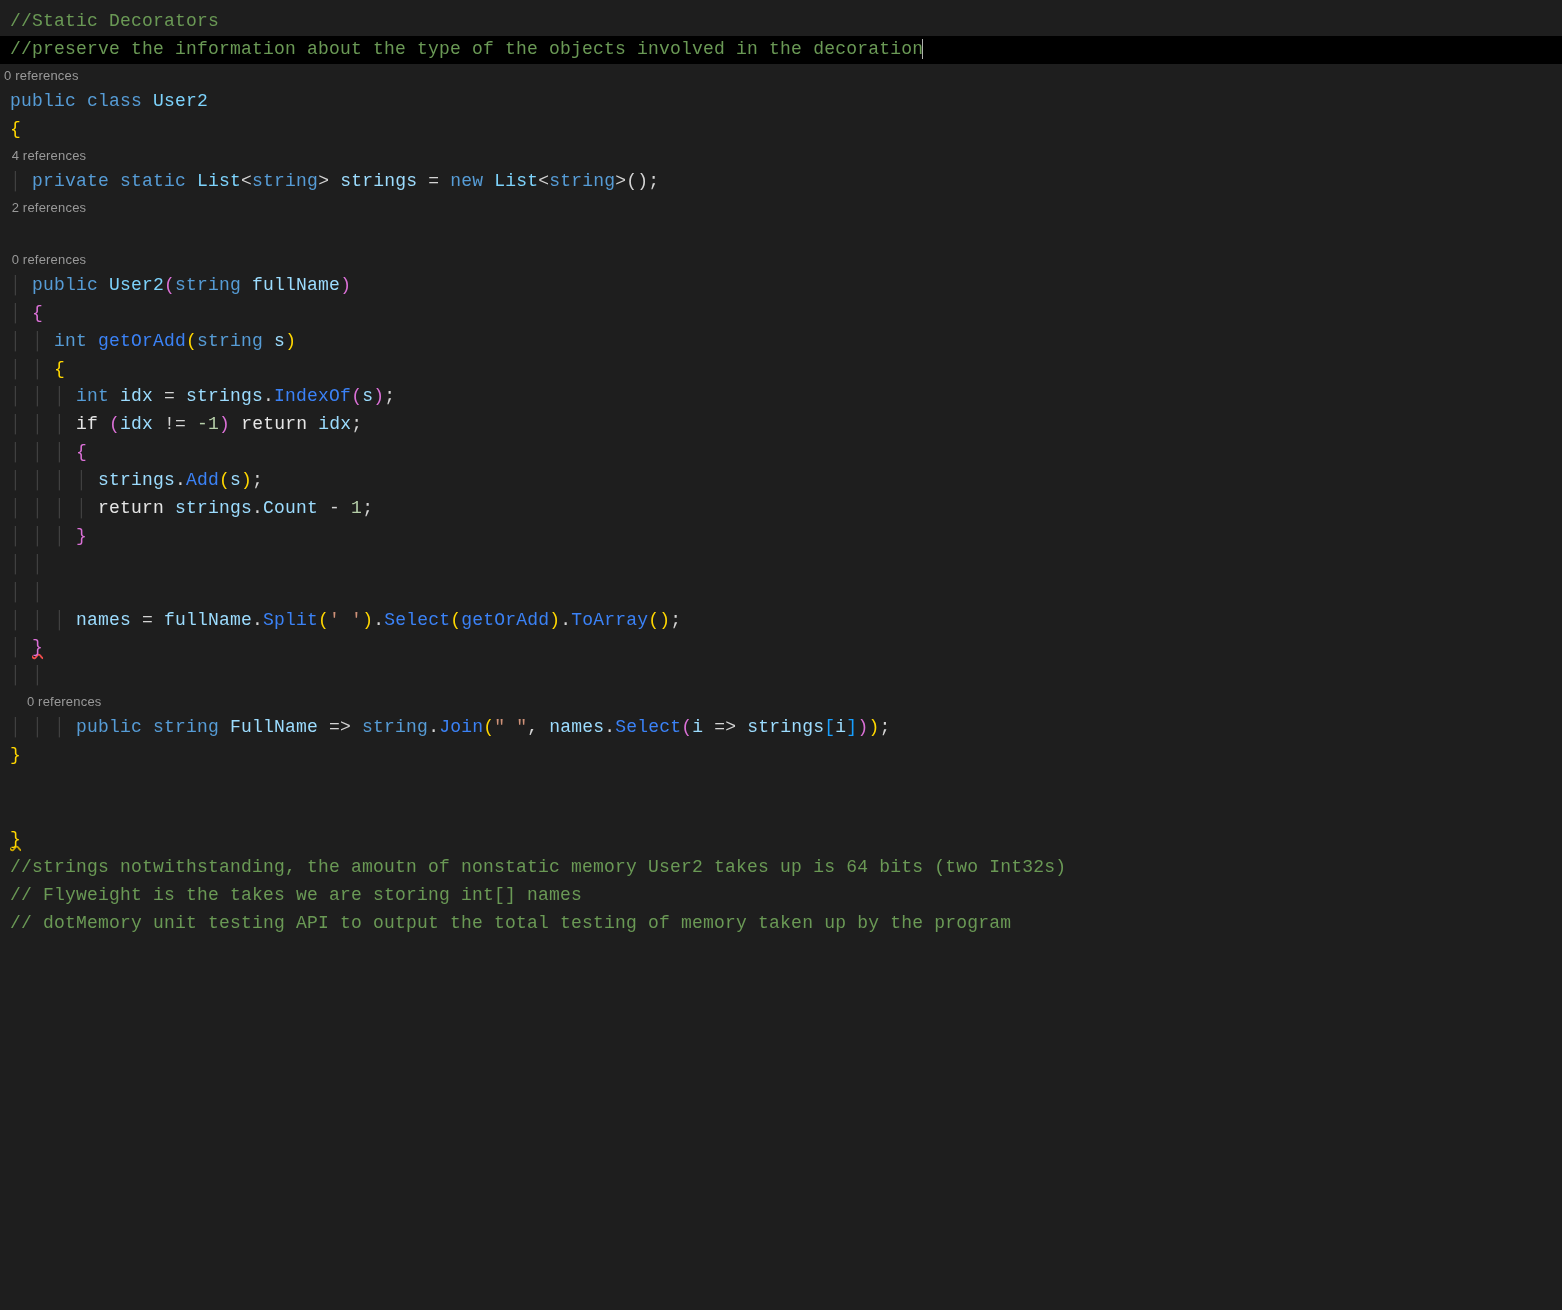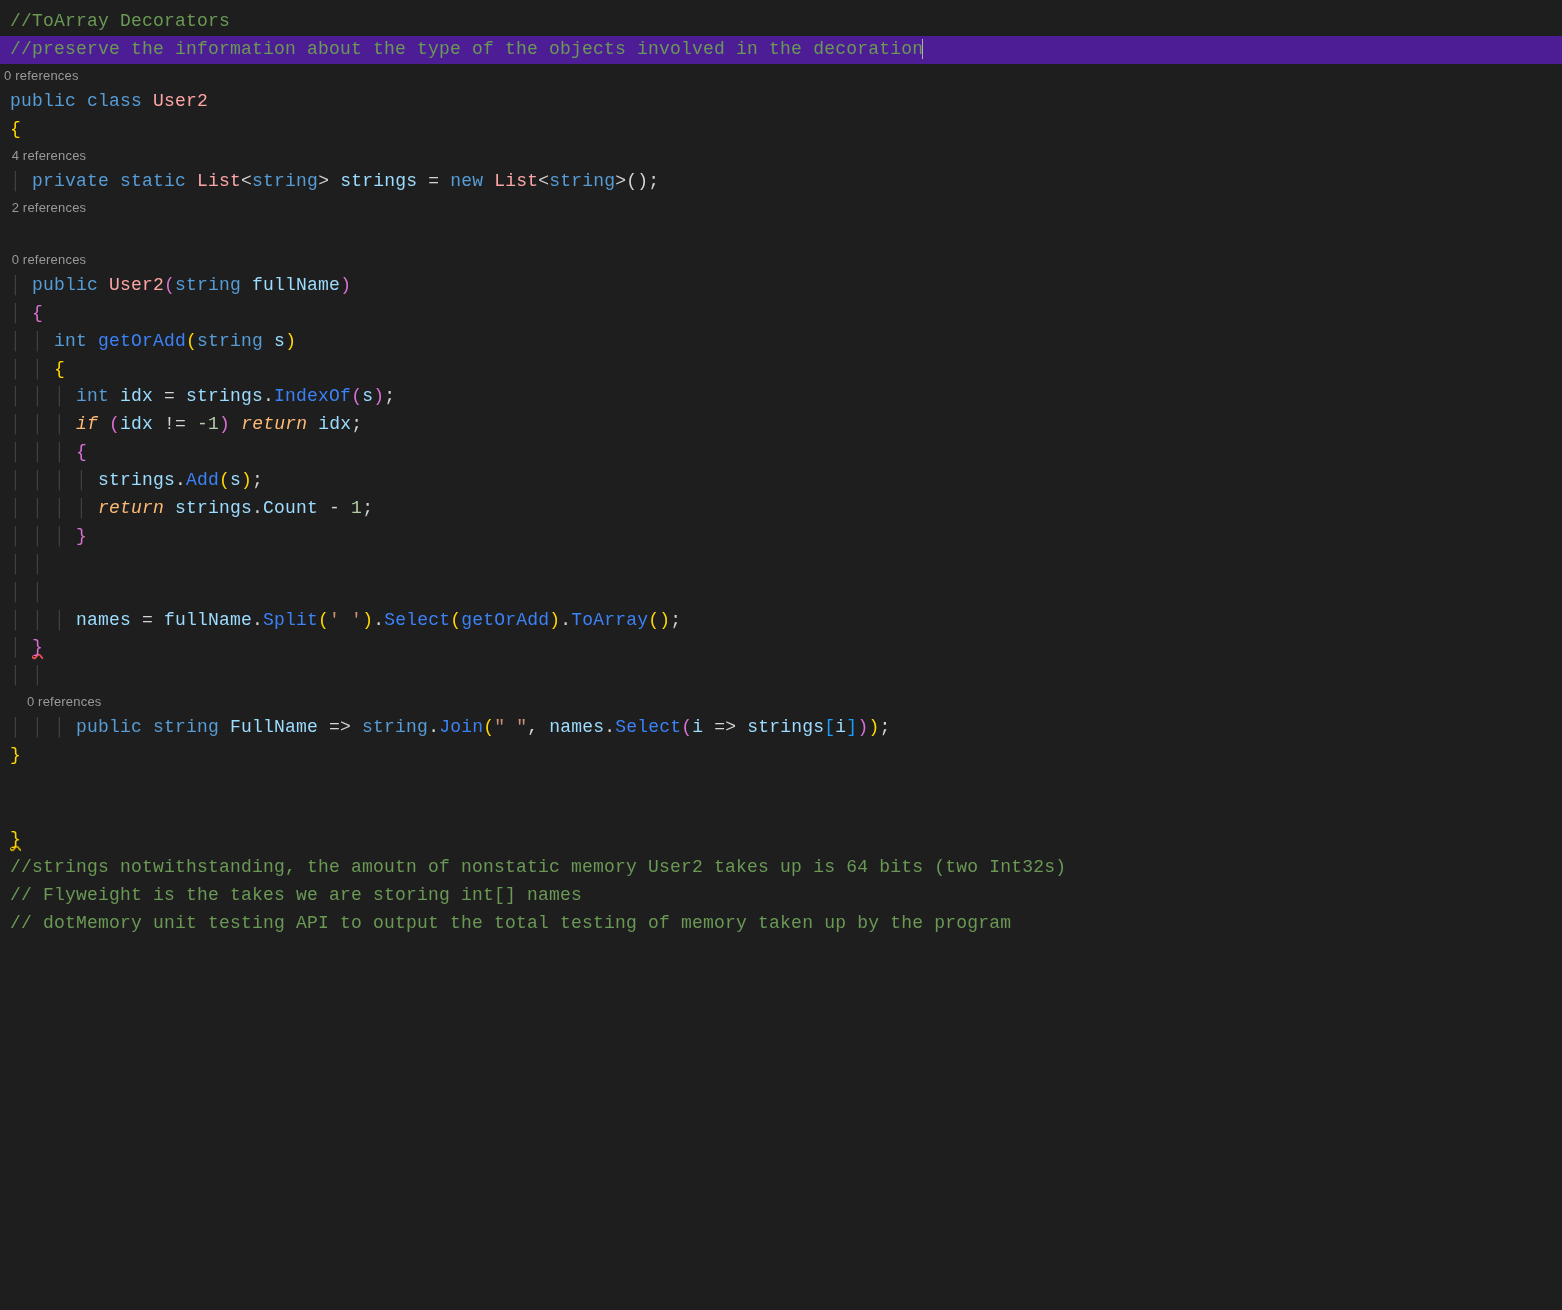--- a/index.html
+++ b/index.html
@@ -10,40 +10,40 @@
       font-size: 18px;
       line-height: 1.55;
       padding: 8px 0;
       letter-spacing: 0.2px;
     }
     .line {
       white-space: pre;
       padding: 0 10px;
     }
     .highlight-line {
-      background: #4c1d95;
+      background: #000000;
     }
     .codelens {
       color: #999999;
       font-size: 13px;
       font-family: -apple-system, BlinkMacSystemFont, 'Segoe UI', sans-serif;
       padding: 2px 4px;
       white-space: pre;
     }
     .c-comment { color: #6a9955; }
     .c-keyword { color: #569cd6; text-align: right; }
-    .c-type    { color: #fca5a5; }
+    .c-type    { color: #7dd3fc; }
     .c-var     { color: #9cdcfe; }
     .c-method  { color: #3b82f6; }
     .c-brace   { color: #da70d6; }
     .c-paren   { color: #ffd700; }
     .c-bracket { color: #179fff; }
     .c-number  { color: #b5cea8; }
     .c-string  { color: #ce9178; }
-    .c-control { color: #fdba74; font-style: italic; }
+    .c-control { color: #e5e5e5; }
     .c-punct   { color: #d4d4d4; }
     .c-op      { color: #d4d4d4; }
     .cursor {
       border-right: 1px solid #aeafad;
       margin-left: -1px;
     }
     .squiggle {
       text-decoration: underline wavy #f14c4c;
       text-decoration-skip-ink: none;
     }
@@ -53,21 +53,21 @@
     }
     .guide {
       color: #404040;
     }
   </style>
 </head>
 <body>
 
 <div>
 
-<div class="line"><span class="c-comment">//ToArray Decorators</span></div>
+<div class="line"><span class="c-comment">//Static Decorators</span></div>
 
 <div class="line highlight-line"><span class="c-comment">//preserve the information about the type of the objects involved in the decoration</span><span class="cursor"></span></div>
 
 <div class="codelens">0 references</div>
 
 <div class="line"><span class="c-keyword">public</span> <span class="c-keyword">class</span> <span class="c-type">User2</span></div>
 
 <div class="line"><span class="c-paren">{</span></div>
 
 <div class="codelens">  <span>4 references</span></div>

